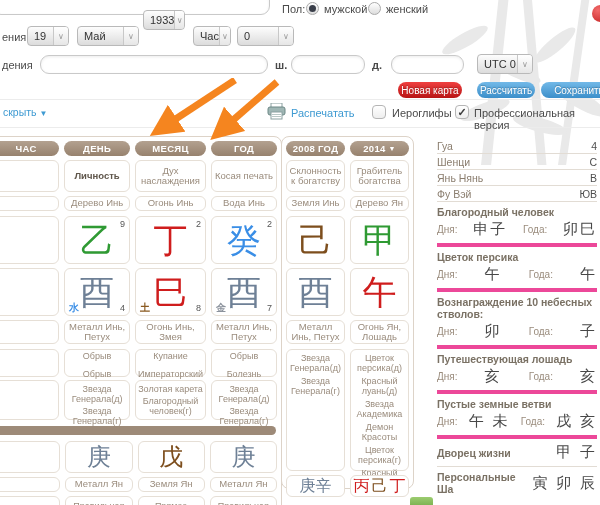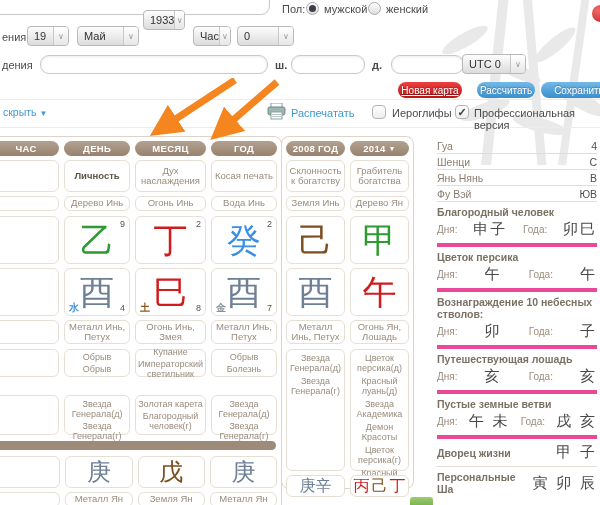--- a/index.html
+++ b/index.html
@@ -23,21 +23,21 @@
          background:linear-gradient(#fdfdfd,#dcdcdc); font-size:11px; color:#333; padding-left:6px; }
   .sel .chev { width:15px; height:100%; display:flex; align-items:center; justify-content:center;
                color:#9a9a9a; font-size:8px; border-left:1px solid #c8c8c8;
                background:linear-gradient(#fff,#e6e6e6); border-radius:0 3px 3px 0; }
   .radio { width:13px; height:13px; border-radius:50%; border:1px solid #aaa;
            background:linear-gradient(#fff,#ddd); display:inline-flex; align-items:center; justify-content:center; }
   .radio .dot { width:7px; height:7px; border-radius:50%; background:#3a3f4a; }
   .btn { position:absolute; height:16px; border-radius:9px; color:#fff; font-size:10px;
          display:flex; align-items:center; justify-content:center; z-index:2; cursor:pointer;
          text-shadow:0 -1px 1px rgba(0,0,0,.25); }
-  .btn.red  { background:linear-gradient(#ef4040,#b81414);text-decoration:underline; }
+  .btn.red  { background:linear-gradient(#ef4040,#b81414); }
   .btn.blue { background:linear-gradient(#72b9e8,#3c8fca); }
 
   .hr-line { position:absolute; left:0; top:99px; width:600px; height:1px; background:#ececec; }
   .toolbar-line { position:absolute; left:0; top:127px; width:600px; height:1px; background:#ececec; }
   .link { color:#3e9ad2; font-size:10.5px; }
   .checkbox { width:14px; height:14px; border:1px solid #b5b5b5; border-radius:4px;
               background:linear-gradient(#fff,#eee); display:flex; align-items:center; justify-content:center;
               font-size:11px; color:#3f3f3f; font-weight:bold; }
   .arrows { position:absolute; left:140px; top:78px; z-index:4; }
 
@@ -51,21 +51,21 @@
           color:#fff; font-size:9.5px; font-weight:bold; display:flex; align-items:center;
           justify-content:center; margin-bottom:4px; letter-spacing:.3px; }
   .cell { background:#fff; border:1px solid #e6dfd6; border-radius:6px; color:#9a8c7d;
           font-size:9.5px; line-height:10.5px; display:flex; flex-direction:column;
           align-items:center; justify-content:center; text-align:center; padding:1px 2px; }
   .c-role  { height:32px; margin-bottom:4px; }
   .c-role.bold { color:#5f564b; font-weight:bold; }
   .c-el    { height:15px; margin-bottom:5px; }
   .c-big   { height:48px; margin-bottom:4px; position:relative; }
   .c-animal{ height:24px; margin-bottom:5px; }
-  .c-stage { height:28px; margin-bottom:18px; font-size:9px; line-height:10px; gap:2px; }
+  .c-stage { height:28px; margin-bottom:3px; font-size:9px; line-height:10px; gap:8px;justify-content:space-between; }
   .c-stars { height:40px; font-size:9px; line-height:10px; gap:2px; justify-content:flex-start; padding-top:3px; }
   .c-stars-tall { height:122px; margin-bottom:4px; font-size:9px; line-height:10px; gap:3px;
                   justify-content:flex-start; padding-top:3px; }
   .c-hz    { height:22px; font-size:16px; flex-direction:row; gap:2px; color:#6e8096; }
   .big  { font-size:34px; line-height:34px; font-family:"DejaVu Sans", sans-serif; }
   .big-sm { font-size:24px; line-height:24px; font-family:"DejaVu Sans", sans-serif; }
   .num-tr { position:absolute; top:2px; right:4px; font-size:9px; color:#555; }
   .num-br { position:absolute; bottom:2px; right:4px; font-size:9px; color:#555; }
   .el-bl  { position:absolute; bottom:2px; left:4px; font-size:10px; font-weight:bold; }
   .divider { height:9px; border-radius:5px; background:#9d8a78; margin:6px 1px 6px 1px; }
@@ -136,21 +136,21 @@
     <span>0</span>
       <span class="chev">∨</span>
     </div>
 
   <span class="tf lbl" style="left:2px; top:59px;">дения</span>
   <input class="tf inp" style="left: 40px; top: 55px; width: 228px; height: 19px;" value="">
   <span class="tf lbl" style="left:275px; top:59px; font-weight:bold;">ш.</span>
   <input class="tf inp" style="left: 291px; top: 55px; width: 74px; height: 19px;" value="">
   <span class="tf lbl" style="left:372px; top:59px; font-weight:bold;">д.</span>
   <input class="tf inp" style="left: 391px; top: 55px; width: 73px; height: 19px;" value="">
-  <div class="tf sel" style="left:462px; top:54px; width:64px;">
+  <div class="tf sel" style="left:477px; top:54px; width:56px;">
     <span>UTC 0</span>
       <span class="chev">∨</span>
     </div>
 
   <div class="btn red" style="left:398px; top:82px; width:64px;">Новая карта</div>
   <div class="btn blue" style="left:477px; top:82px; width:58px;">Рассчитать</div>
   <div class="btn blue" style="left:541px; top:82px; width:76px;">Сохранить</div>
 
   <div class="hr-line"></div>
 

